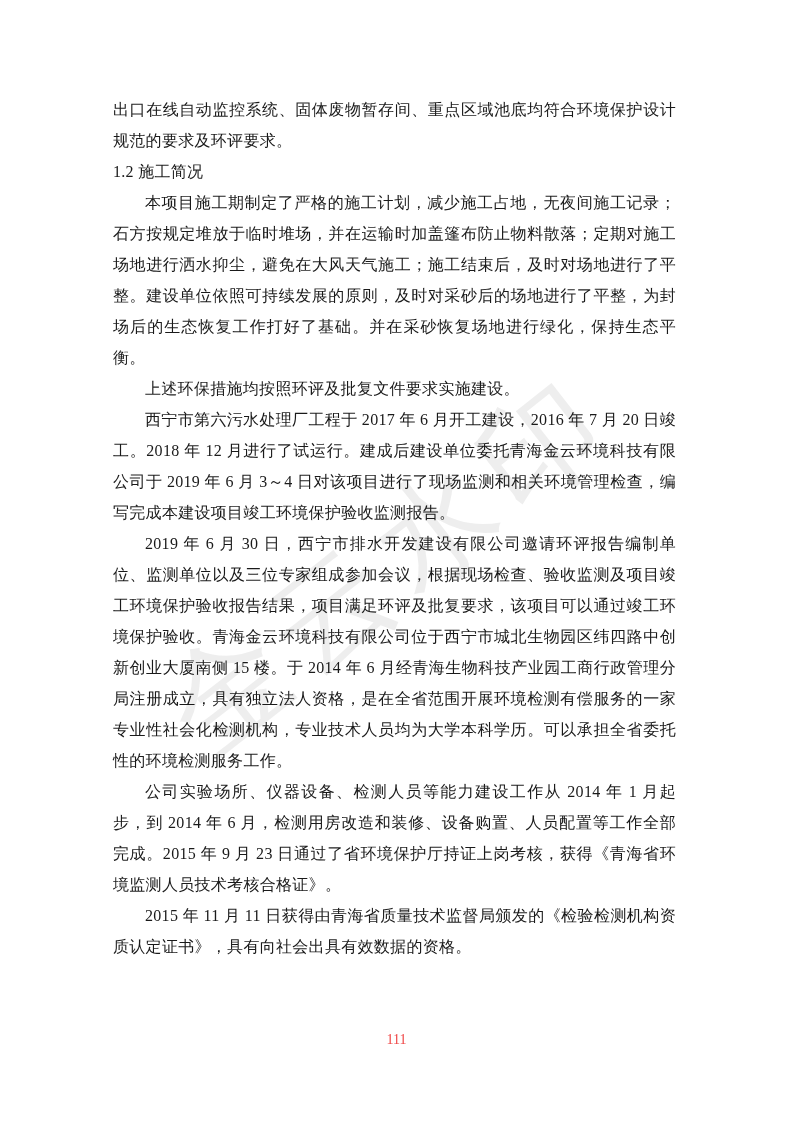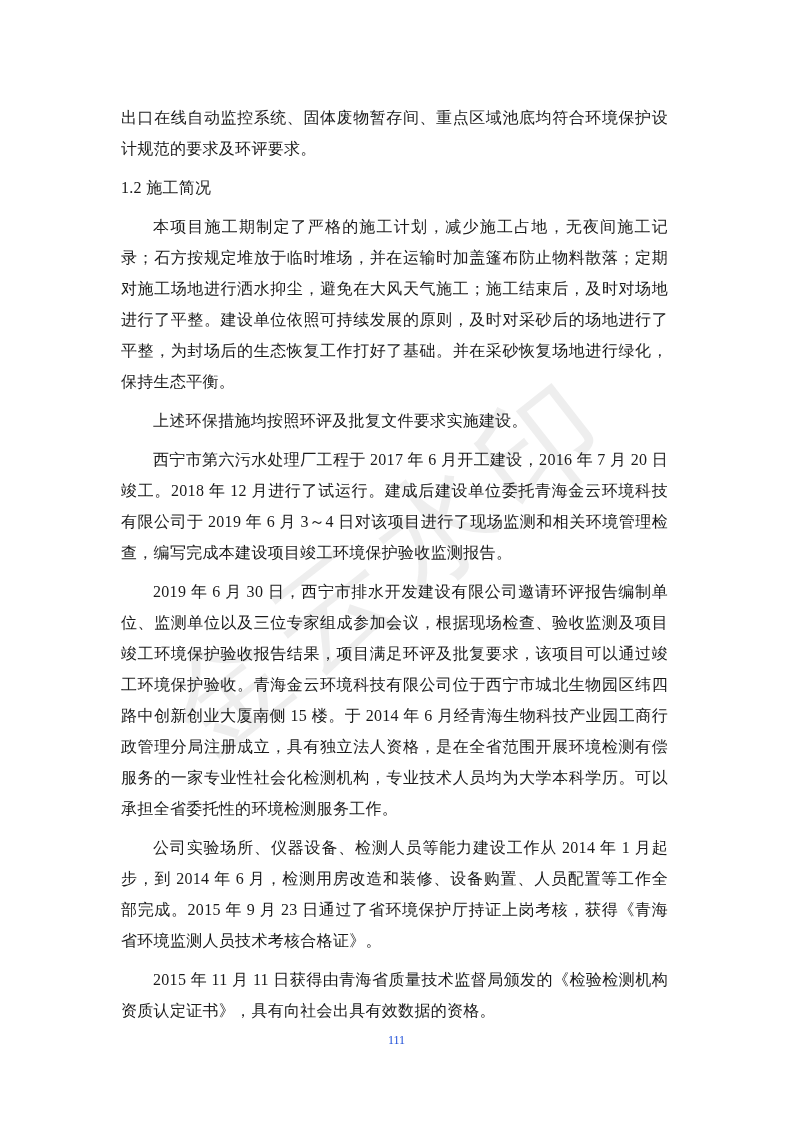--- a/index.html
+++ b/index.html
@@ -31,21 +31,21 @@
     font-family: "Liberation Serif", "DejaVu Serif", serif;
   }
   .content {
     position: absolute;
     left: 113px;
     top: 94px;
     width: 563px;
     z-index: 1;
   }
   .content p {
-    margin: 8px;
+    margin: 0;
     font-size: 16px;
     line-height: 31px;
     text-align: justify;
     letter-spacing: 0.3px;
   }
   .para-indent {
     text-indent: 2em;
   }
   .para-heading {
     text-indent: 0;
@@ -55,22 +55,22 @@
   }
   .page-footer {
     position: absolute;
     left: 0;
     right: 0;
     top: 1030px;
     text-align: center;
     z-index: 1;
   }
   .page-number {
-    font-size: 12px;
-    color: #1d4ed8;
+    font-size: 14px;
+    color: #ef4444;
     font-family: "Liberation Serif", "DejaVu Serif", serif;
   }
 </style>
 </head>
 <body>
 
 <div class="page">
 
   <div class="watermark">金云水印</div>
 

